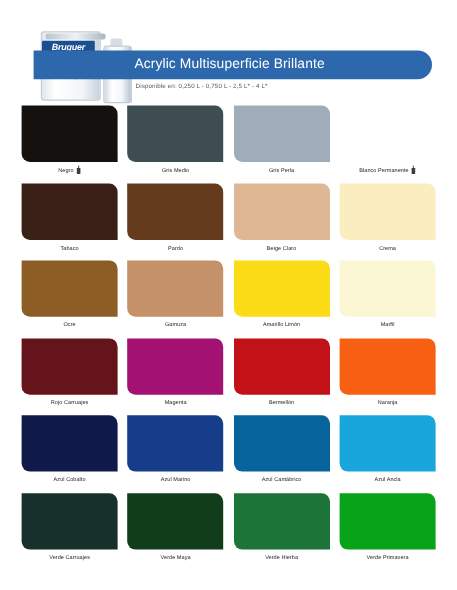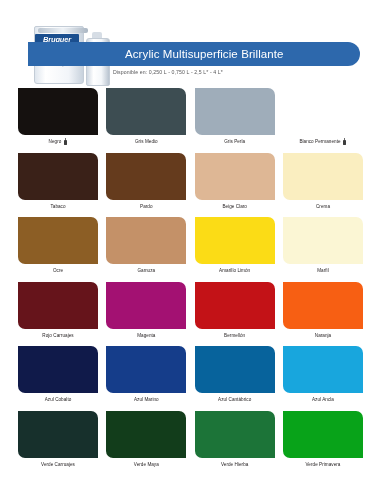--- a/index.html
+++ b/index.html
@@ -40,21 +40,20 @@
   .banner-title {
     position: absolute;
     left: 112px;
     top: 45px;
     width: 250px;
     font-size: 11.5px;
     letter-spacing: 0.1px;
     color: #ffffff;
     line-height: 18px;
     white-space: nowrap;
-    margin-left: 13px;
   }
   .availability {
     position: absolute;
     left: 113px;
     top: 69px;
     font-size: 5.2px;
     color: #58585a;
     letter-spacing: 0.1px;
     white-space: nowrap;
   }

